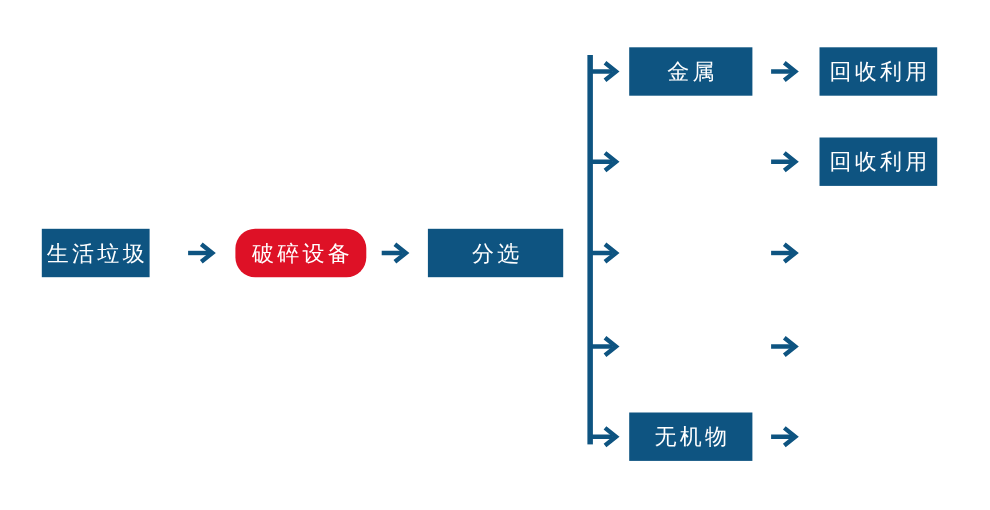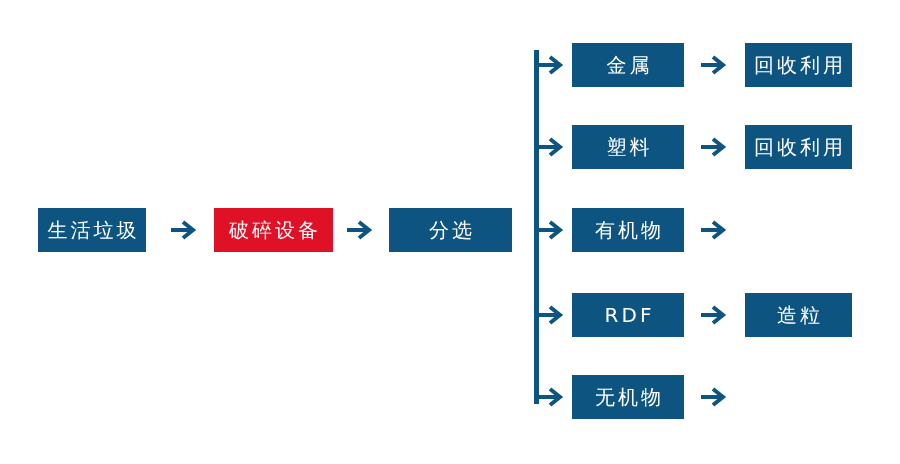--- a/index.html
+++ b/index.html
@@ -46,22 +46,22 @@
   .vline {
     position: absolute;
     left: 534px;
     top: 50px;
     width: 5px;
     height: 354px;
     background: var(--blue, #0E5481);
   }
   
   .main-row { top: 208px; }
-  .n-waste   { left: 38px;  width: 108px; }
-  .n-crusher { left: 214px; width: 119px; }
+  .n-waste   { left: 38px;  width: 98px; }
+  .n-crusher { left: 214px; width: 119px; border-radius: 18px; }
   .n-sorting { left: 389px; width: 123px; }
   .a-main1 { left: 170px; top: 11px; }
   .a-main2 { left: 346px; top: 11px; }
   
   .a-branch { left: 537px; top: 11px; }
   .n-material { left: 572px; width: 112px; }
   .a-result { left: 700px; top: 11px; }
   .n-result { left: 745px; width: 107px; }
   
   .row-b0 { top: 43px; }
@@ -102,51 +102,47 @@
       <polyline points="13,3 23,11 13,19" fill="none" stroke="currentColor" stroke-width="4"></polyline>
     </svg>
     <div class="box blue n-result">回收利用</div>
   </div>
 
   <div class="row row-b1">
     <svg class="arrow a-branch" viewBox="0 0 30 22">
       <line x1="1" y1="11" x2="20" y2="11" stroke="currentColor" stroke-width="4"></line>
       <polyline points="13,3 23,11 13,19" fill="none" stroke="currentColor" stroke-width="4"></polyline>
     </svg>
-    <div class="box blue n-material">塑料</div>
     <svg class="arrow a-result" viewBox="0 0 30 22">
       <line x1="1" y1="11" x2="20" y2="11" stroke="currentColor" stroke-width="4"></line>
       <polyline points="13,3 23,11 13,19" fill="none" stroke="currentColor" stroke-width="4"></polyline>
     </svg>
     <div class="box blue n-result">回收利用</div>
   </div>
 
   <div class="row row-b2">
     <svg class="arrow a-branch" viewBox="0 0 30 22">
       <line x1="1" y1="11" x2="20" y2="11" stroke="currentColor" stroke-width="4"></line>
       <polyline points="13,3 23,11 13,19" fill="none" stroke="currentColor" stroke-width="4"></polyline>
     </svg>
-    <div class="box blue n-material">有机物</div>
     <svg class="arrow a-result" viewBox="0 0 30 22">
       <line x1="1" y1="11" x2="20" y2="11" stroke="currentColor" stroke-width="4"></line>
       <polyline points="13,3 23,11 13,19" fill="none" stroke="currentColor" stroke-width="4"></polyline>
     </svg>
   </div>
 
   <div class="row row-b3">
     <svg class="arrow a-branch" viewBox="0 0 30 22">
       <line x1="1" y1="11" x2="20" y2="11" stroke="currentColor" stroke-width="4"></line>
       <polyline points="13,3 23,11 13,19" fill="none" stroke="currentColor" stroke-width="4"></polyline>
     </svg>
-    <div class="box blue n-material">RDF</div>
     <svg class="arrow a-result" viewBox="0 0 30 22">
       <line x1="1" y1="11" x2="20" y2="11" stroke="currentColor" stroke-width="4"></line>
       <polyline points="13,3 23,11 13,19" fill="none" stroke="currentColor" stroke-width="4"></polyline>
     </svg>
-    <div class="box blue n-result">造粒</div>
   </div>
 
   <div class="row row-b4">
     <svg class="arrow a-branch" viewBox="0 0 30 22">
       <line x1="1" y1="11" x2="20" y2="11" stroke="currentColor" stroke-width="4"></line>
       <polyline points="13,3 23,11 13,19" fill="none" stroke="currentColor" stroke-width="4"></polyline>
     </svg>
     <div class="box blue n-material">无机物</div>
     <svg class="arrow a-result" viewBox="0 0 30 22">
       <line x1="1" y1="11" x2="20" y2="11" stroke="currentColor" stroke-width="4"></line>

